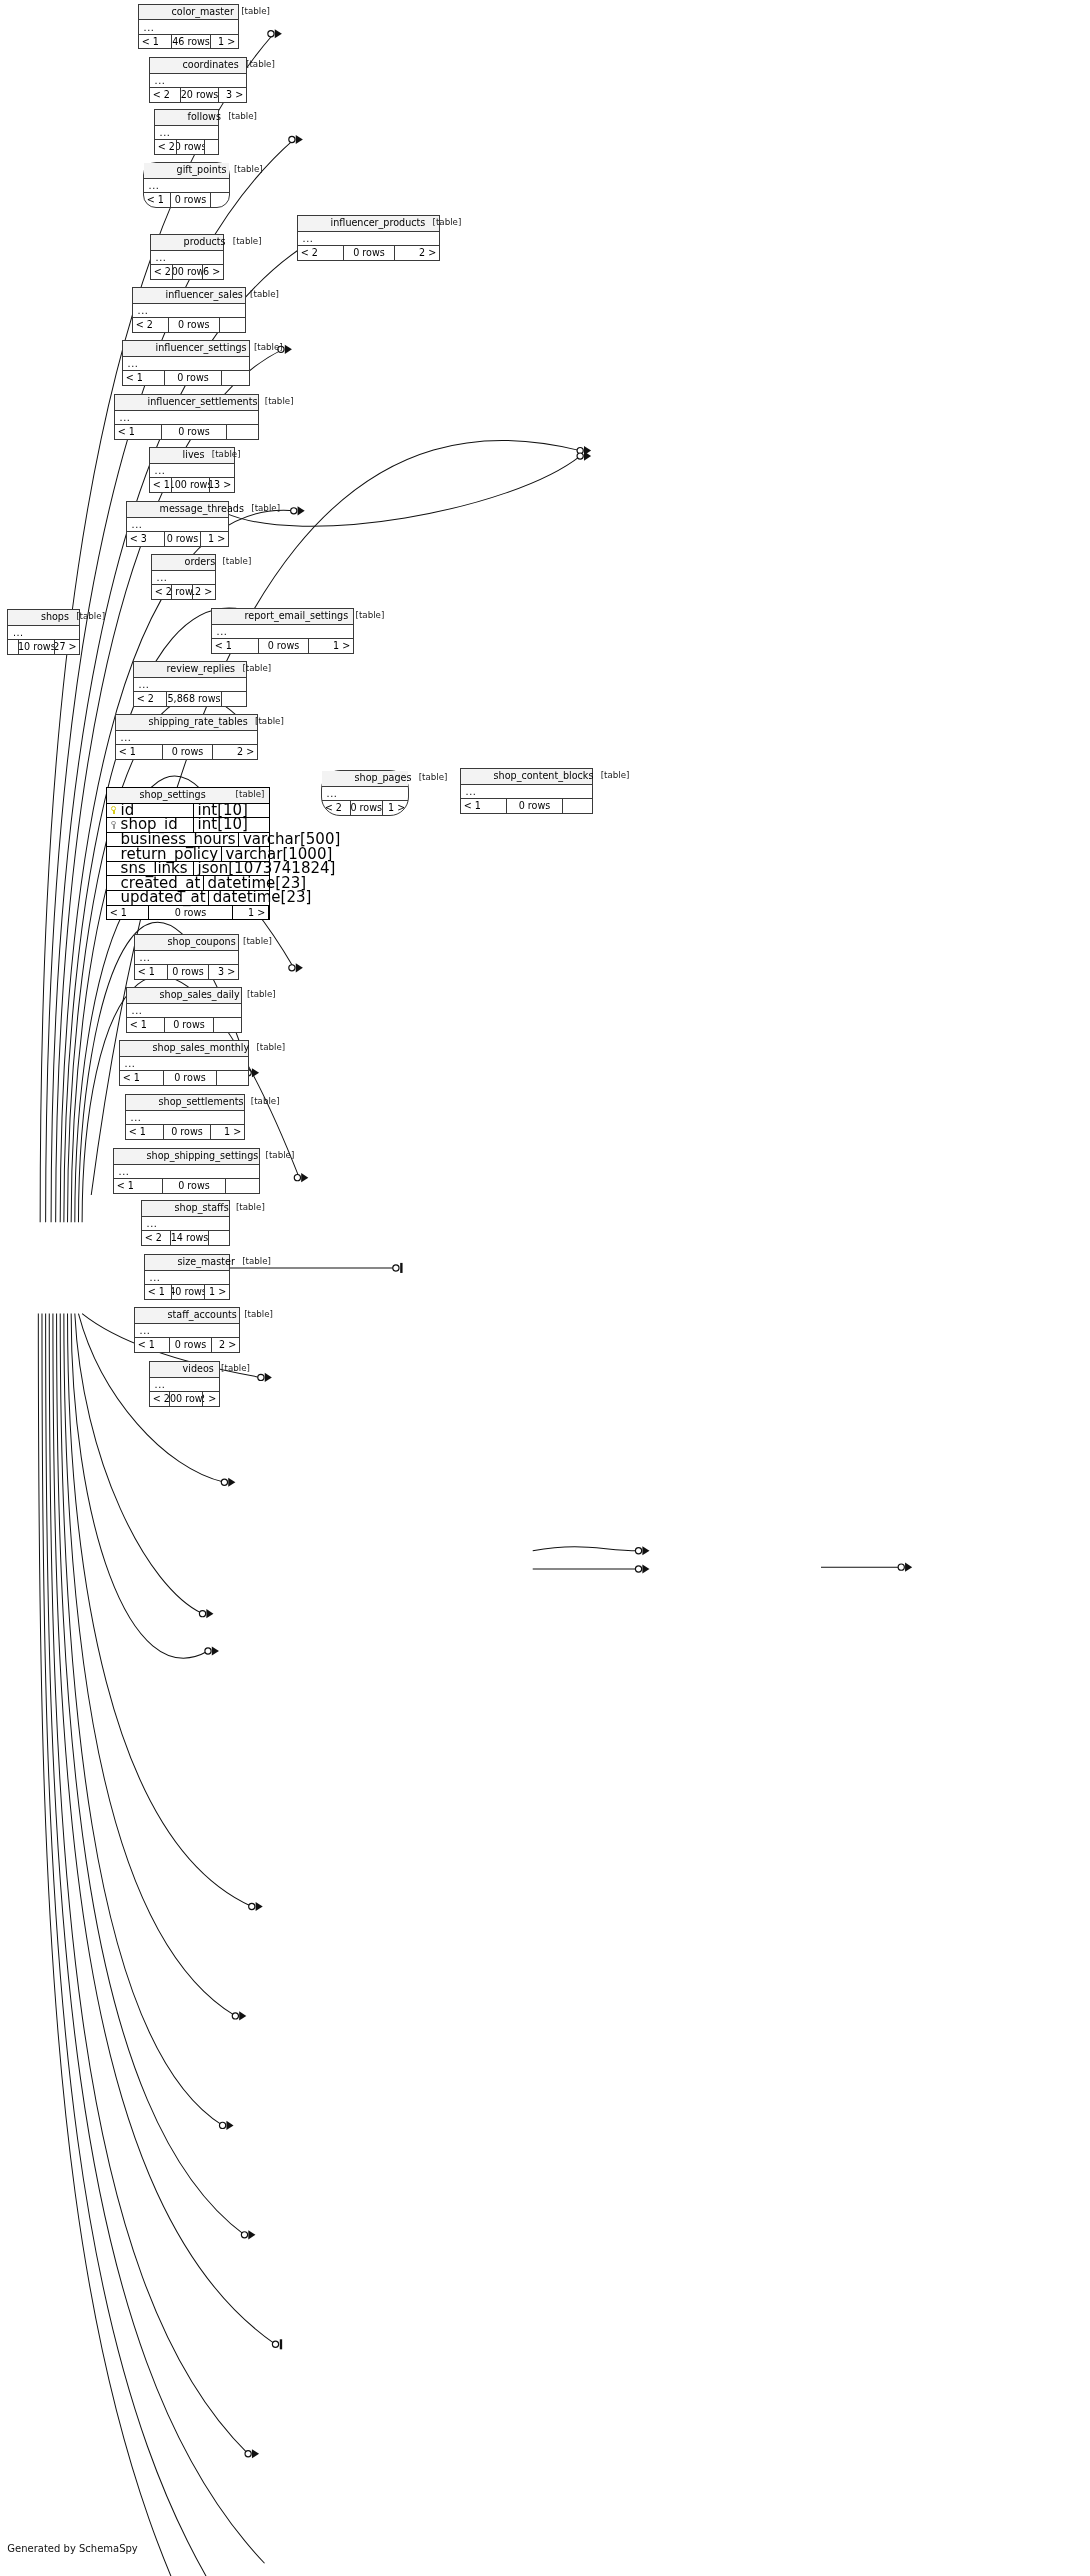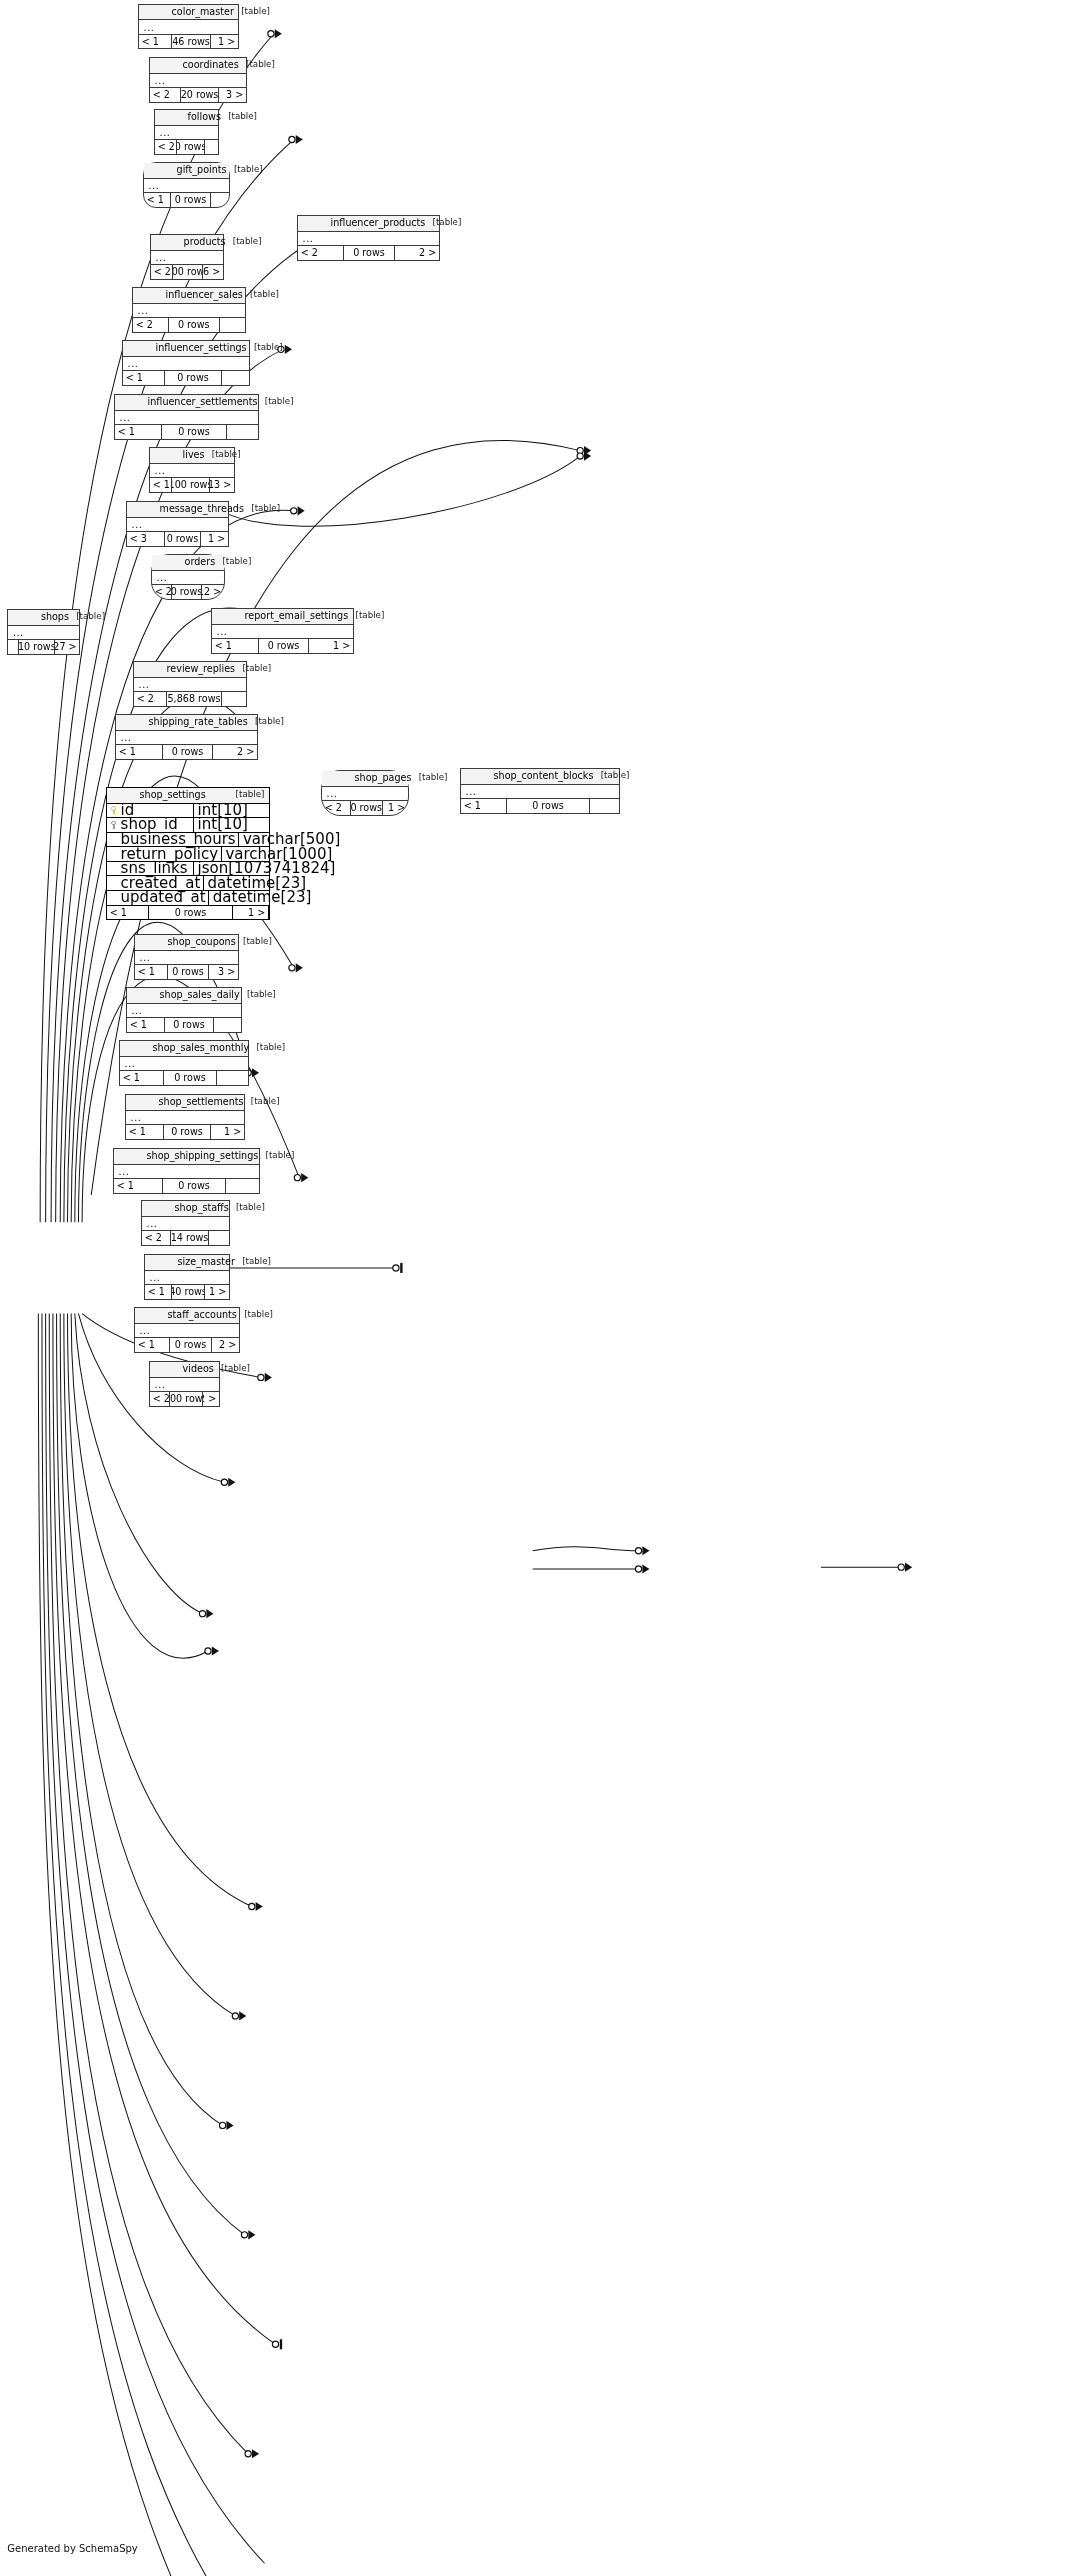--- a/index.html
+++ b/index.html
@@ -311,21 +311,21 @@
           <span class="tname">message_threads</span>
           <span class="ttype">[table]</span>
         </div>
         <div class="ellip">...</div>
         <div class="stats">
           <div class="s-left" style="flex:0 0 38px">&lt; 3</div>
           <div class="s-mid">0 rows</div>
           <div class="s-right" style="flex:0 0 27px">1 &gt;</div>
         </div>
       </div>
-      <div class="tbl" style="left: 151px; top: 554px; width: 74px; border-radius: 18px;">
+      <div class="tbl" style="left: 151px; top: 554px; width: 65px;">
         <div class="hdr">
           <span class="tname">orders</span>
           <span class="ttype">[table]</span>
         </div>
         <div class="ellip">...</div>
         <div class="stats">
           <div class="s-left" style="flex:0 0 20px">&lt; 2</div>
           <div class="s-mid">0 rows</div>
           <div class="s-right" style="flex:0 0 22px">12 &gt;</div>
         </div>
@@ -371,21 +371,21 @@
           <span class="tname">shop_pages</span>
           <span class="ttype">[table]</span>
         </div>
         <div class="ellip">...</div>
         <div class="stats">
           <div class="s-left" style="flex:0 0 29px">&lt; 2</div>
           <div class="s-mid">0 rows</div>
           <div class="s-right" style="flex:0 0 25.5px">1 &gt;</div>
         </div>
       </div>
-      <div class="tbl" style="left: 460px; top: 768px; width: 160px;">
+      <div class="tbl" style="left: 460px; top: 768px; width: 133px;">
         <div class="hdr">
           <span class="tname">shop_content_blocks</span>
           <span class="ttype">[table]</span>
         </div>
         <div class="ellip">...</div>
         <div class="stats">
           <div class="s-left" style="flex:0 0 46px">&lt; 1</div>
           <div class="s-mid">0 rows</div>
           <div class="s-right" style="flex:0 0 29px"></div>
         </div>

